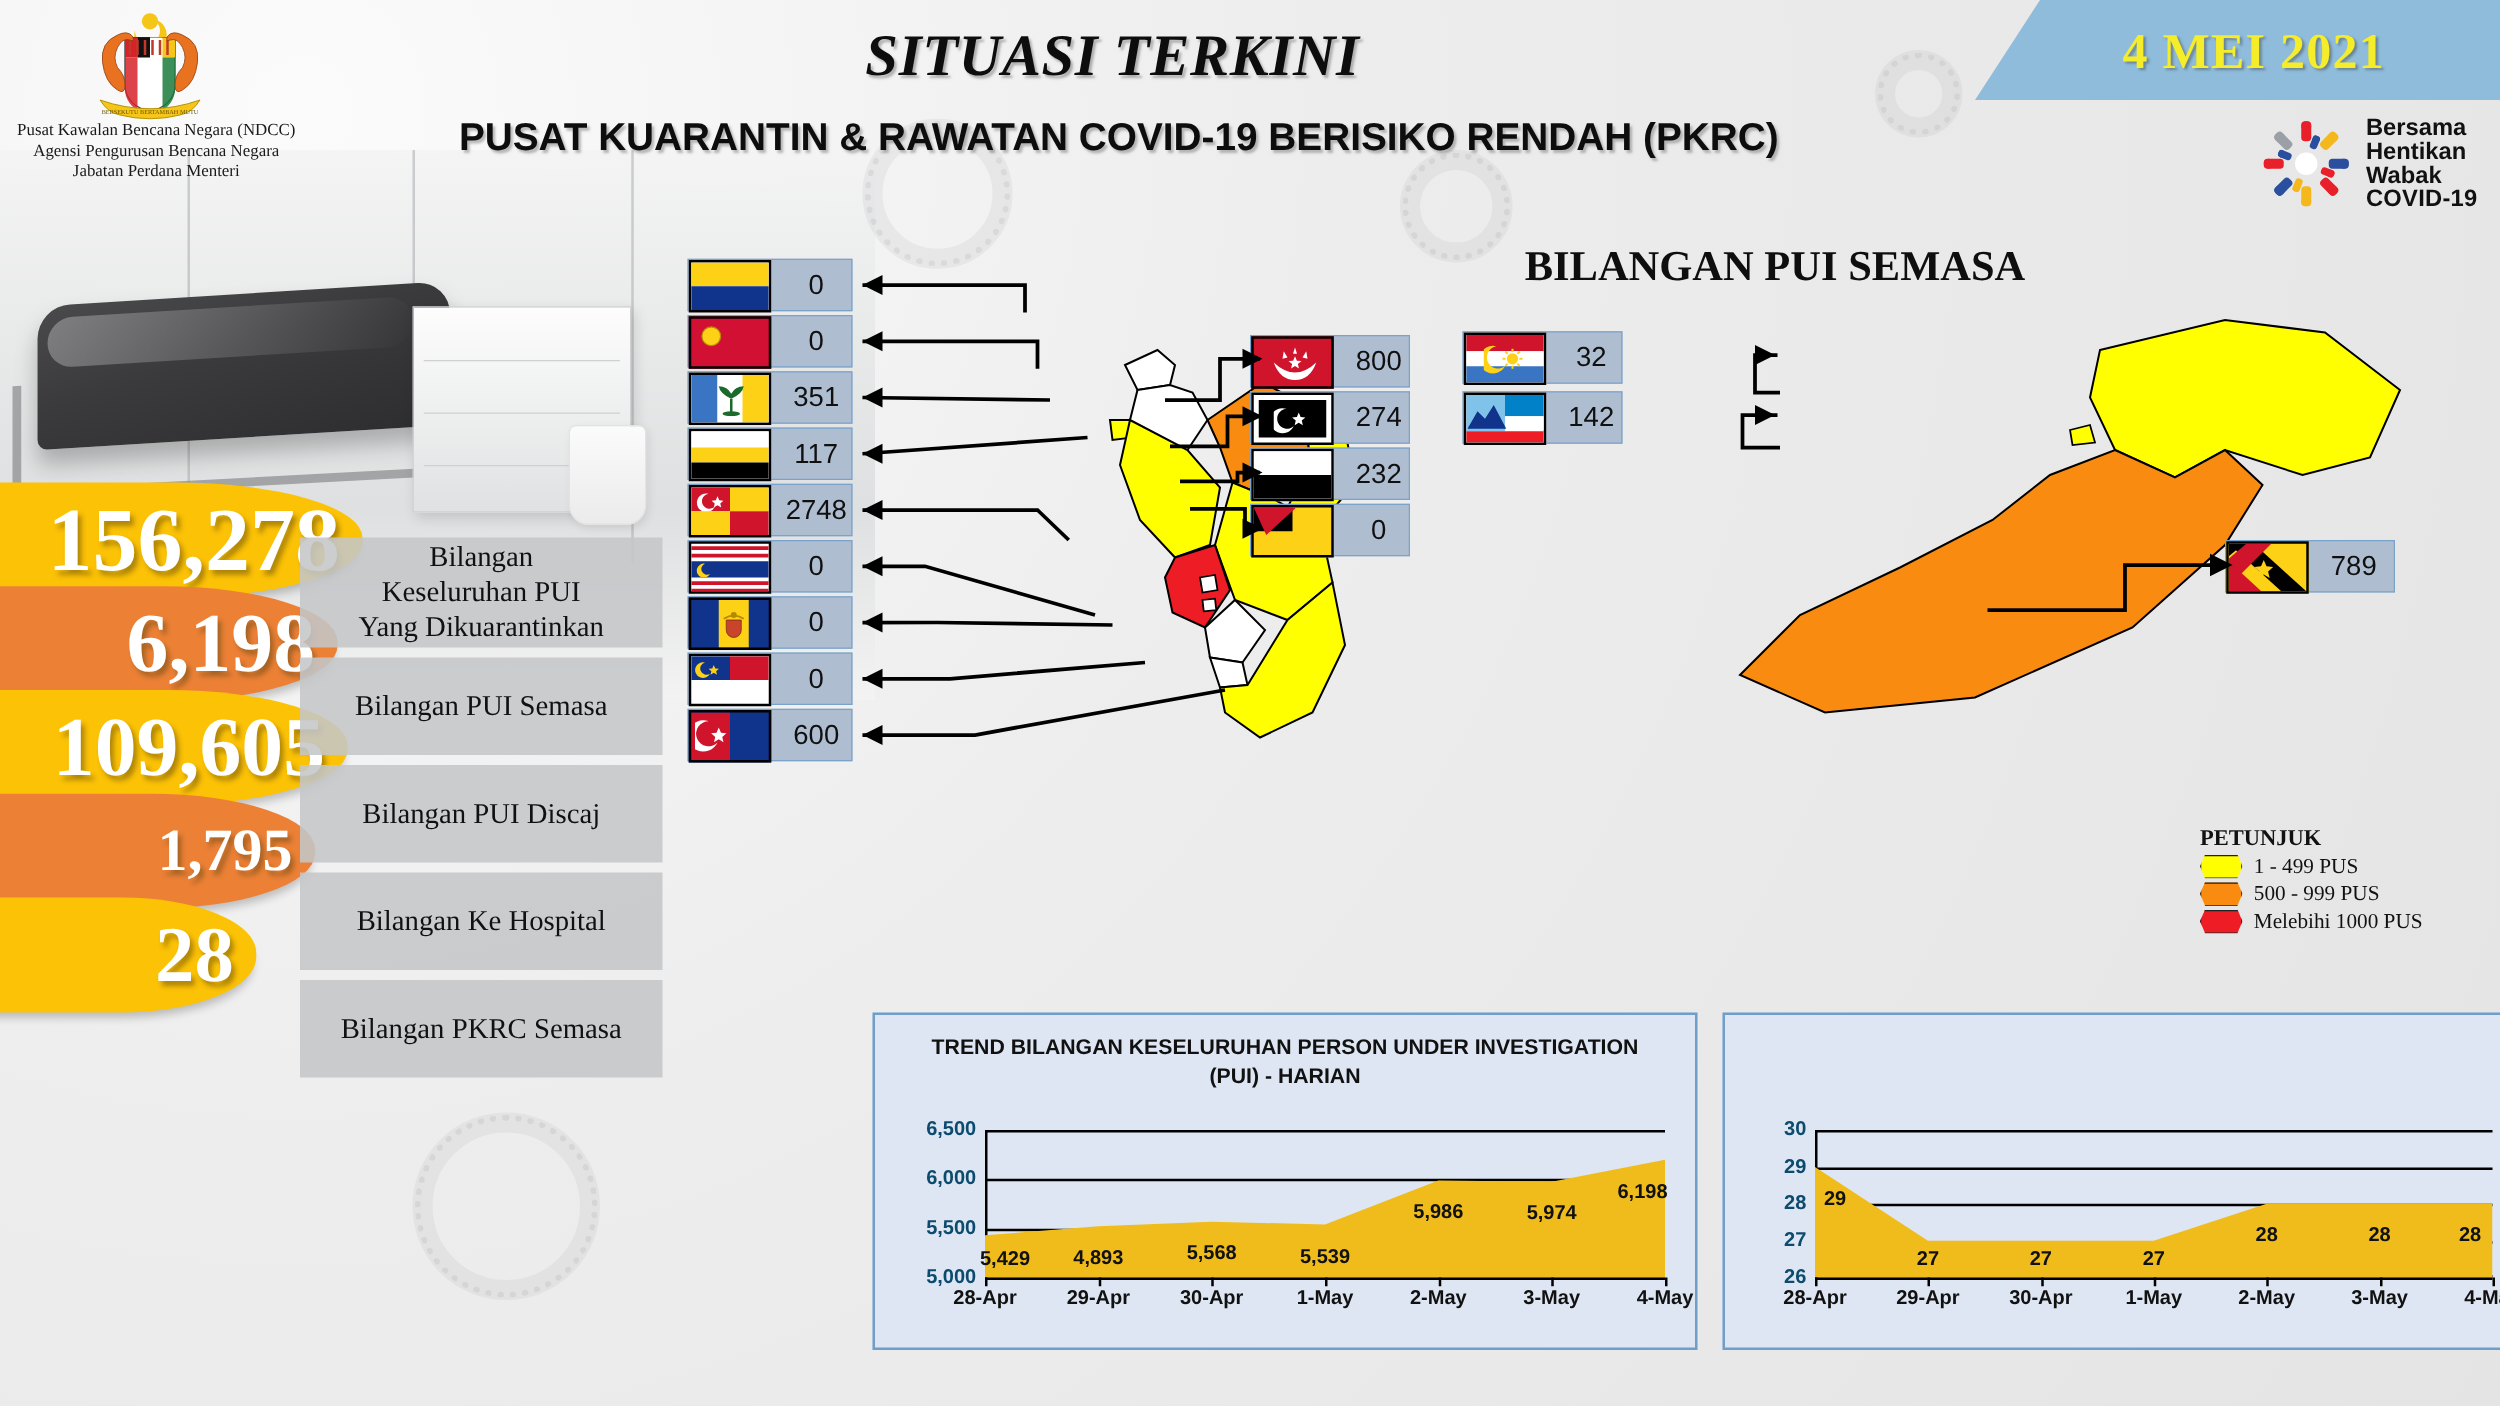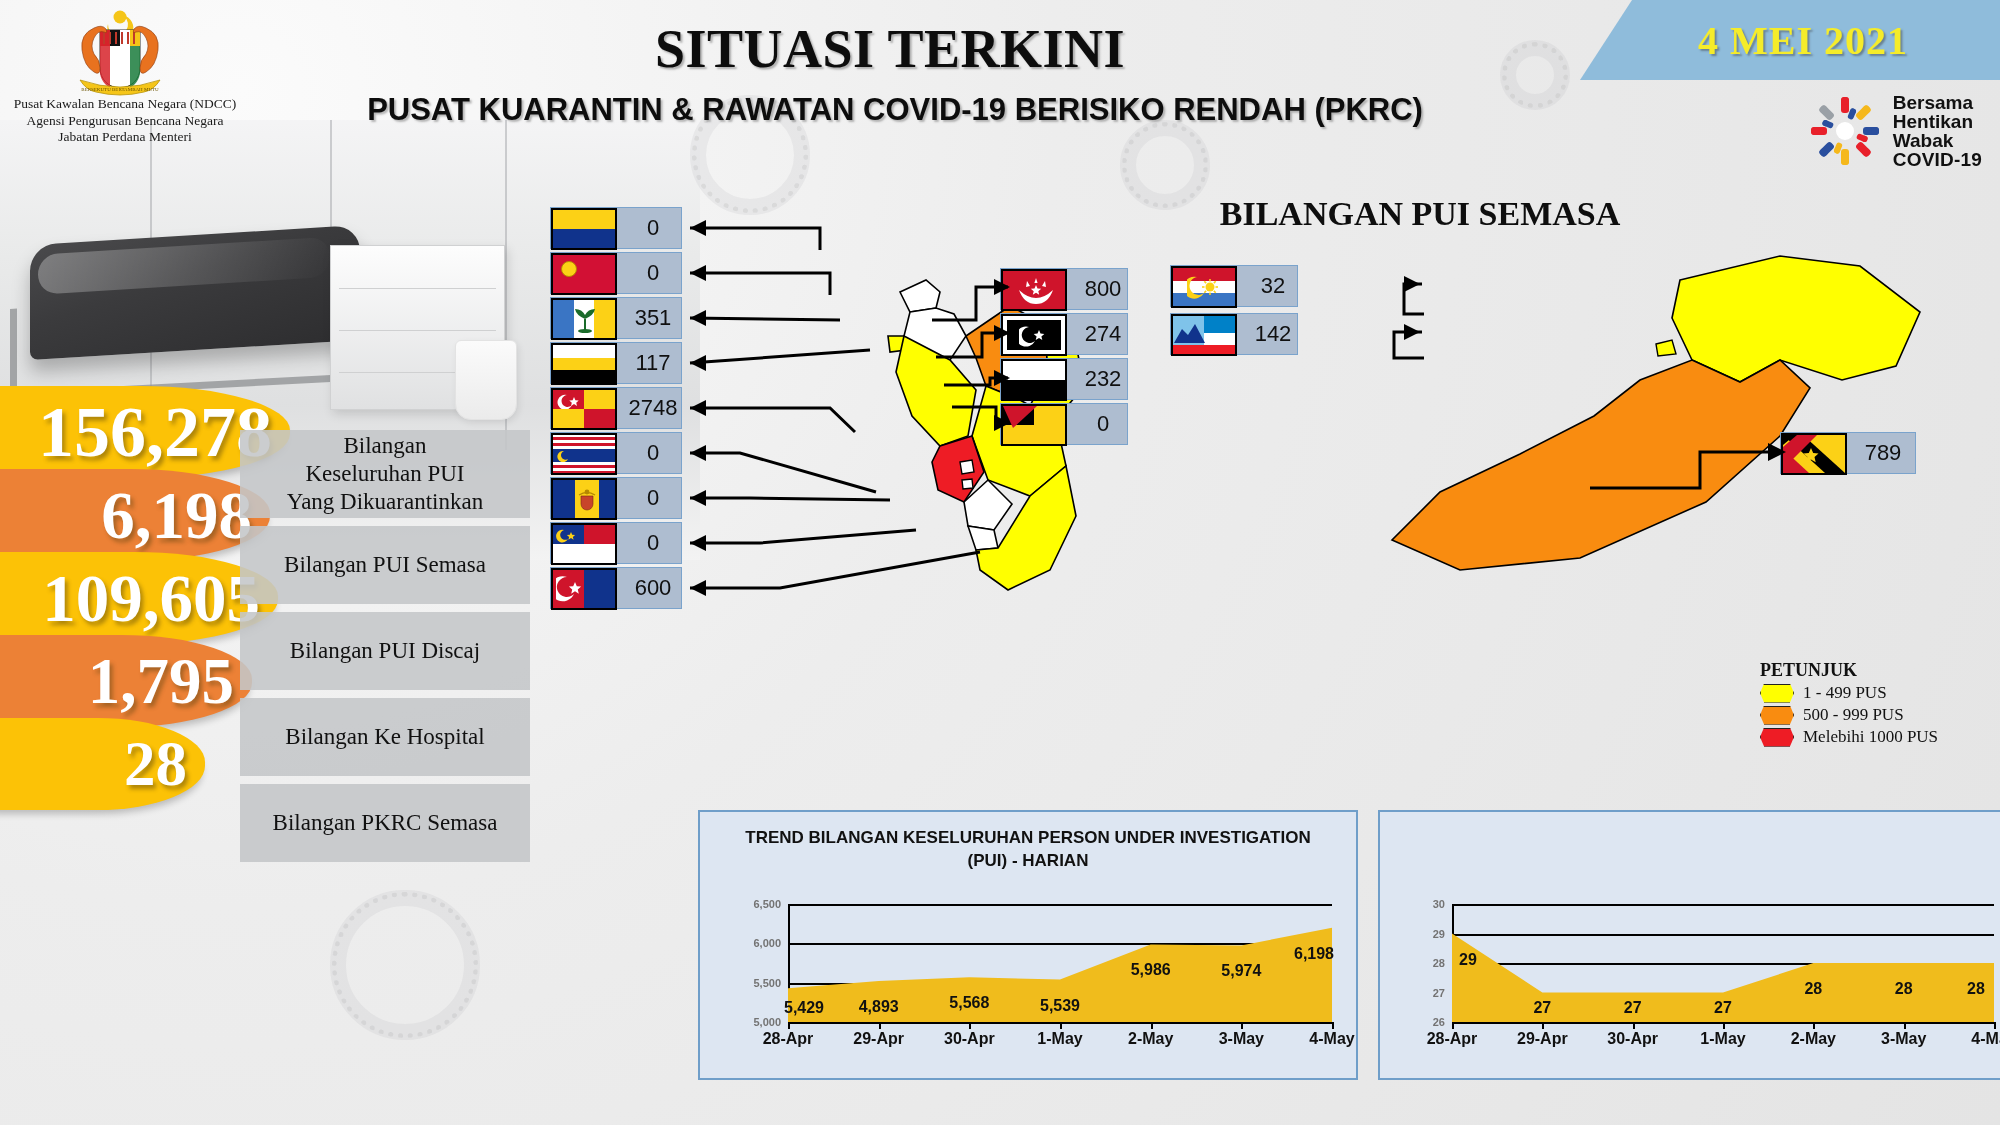--- a/index.html
+++ b/index.html
@@ -68,23 +68,24 @@
 
   
   .crest { position:absolute; left:56px; top:8px; width:128px; height:92px; }
   .ndcc {
     position:absolute; left:0; top:96px; width:250px; text-align:center;
     font-size:13.5px; line-height:16.5px; color:#1a1a1a;
     font-family:"Liberation Serif", serif;
   }
   .title-main{
     position:absolute; left:300px; top:18px; width:1180px; text-align:center;
-    font-size:54px; font-weight:bold; letter-spacing:.5px; color:#0d0d0d;
+    font-size:47px; font-weight:bold; letter-spacing:.5px; color:#0d0d0d;
     font-family:"Liberation Serif", serif;
     text-shadow: 2px 2px 2px rgba(120,120,120,.55);
+    font-style: italic;
   }
   .title-sub{
     position:absolute; left:230px; top:92px; width:1330px; text-align:center;
     font-size:31px; font-weight:bold; color:#0d0d0d;
     font-family:"Liberation Sans", sans-serif;
     text-shadow: 2px 2px 2px rgba(120,120,120,.5);
   }
   .date-badge{
     position:absolute; right:0; top:0; width:420px; height:80px;
     background:#8fbcdb;
@@ -119,21 +120,21 @@
     text-shadow: 3px 4px 4px rgba(80,60,10,.45);
     line-height:1;
   }
   .band.b1{ background:#fcc206; width:300px; }
   .band.b1 .val{ font-size:72px; }
   .band.b2{ background:#ec8136; width:280px; }
   .band.b2 .val{ font-size:67px; }
   .band.b3{ background:#fcc206; width:288px; }
   .band.b3 .val{ font-size:67px; }
   .band.b4{ background:#ec8136; width:262px; }
-  .band.b4 .val{ font-size:65px; }
+  .band.b4 .val{ font-size:48px; }
   .band.b5{ background:#fcc206; width:215px; }
   .band.b5 .val{ font-size:63px; }
   .band .rim{
     position:absolute; left:0; right:0; bottom:-13px; height:26px;
     border-radius: 0 50% 50% 0 / 0 50% 50% 0;
     z-index:-1;
   }
   .band.b1 .rim{ background:#cfa004; }
   .band.b2 .rim{ background:#c1631f; }
   .band.b3 .rim{ background:#cfa004; }
@@ -189,22 +190,22 @@
     position:absolute; background:#dde6f2; border:2px solid #6f9ec9;margin-left:48px;
   }
   .chart-title{
     text-align:center; font-family:"Liberation Sans", sans-serif;
     font-weight:bold; font-size:17px; color:#111; padding:14px 30px 4px;
     line-height:23px;
   }
   .plot { position:relative; }
   .yt{
     position:absolute; right:100%; transform:translateY(-50%);
-    font-family:"Liberation Sans",sans-serif; font-weight:bold; font-size:11px;
-    color:#737373; padding-right:7px; white-space:nowrap;
+    font-family:"Liberation Sans",sans-serif; font-weight:bold; font-size:16px;
+    color:#0c4a6e; padding-right:7px; white-space:nowrap;
   }
   .xt{
     position:absolute; top:100%; transform:translateX(-50%);
     font-family:"Liberation Sans",sans-serif; font-weight:bold; font-size:16px;
     color:#111; margin-top:8px; white-space:nowrap;
   }
   .dlab{
     position:absolute; transform:translate(-50%,-50%);
     font-family:"Liberation Sans",sans-serif; font-weight:bold; font-size:16px;
     color:#111; white-space:nowrap;

